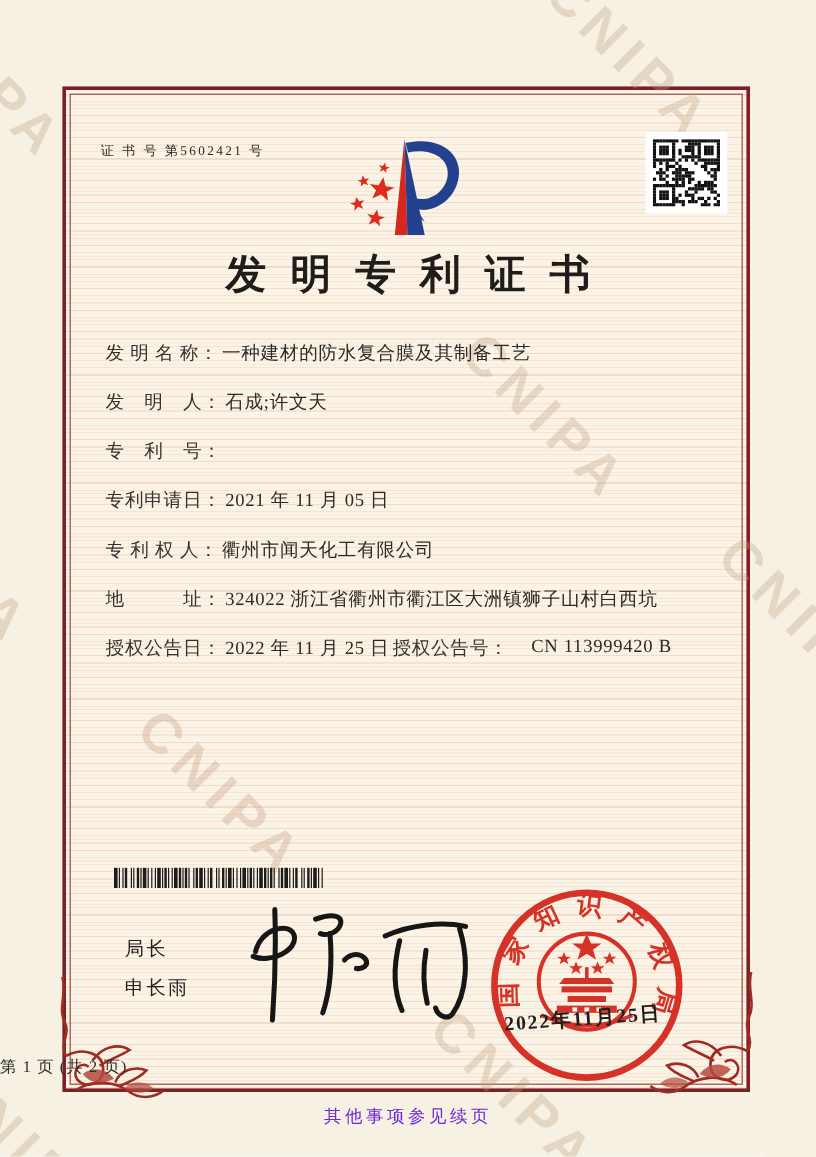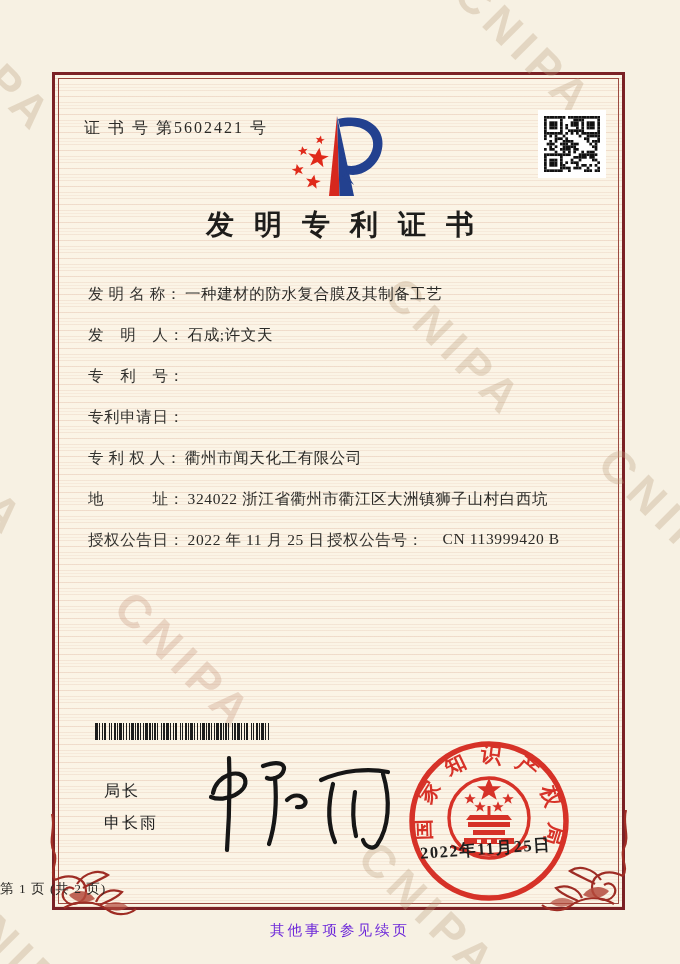--- a/index.html
+++ b/index.html
@@ -31,27 +31,27 @@
     position:absolute; left:52px; top:72px; width:573px; height:838px;
     box-sizing:border-box; border:3px solid #7b2125; z-index:0;
     background:
       repeating-linear-gradient(0deg, rgba(206,146,120,0.16) 0 1px, rgba(0,0,0,0) 1px 6px),
       repeating-linear-gradient(0deg, rgba(206,146,120,0.10) 0 1px, rgba(0,0,0,0) 1px 9px),
       #fbf4e6;
   }
   .frame-inner{position:absolute; inset:3px; border:1px solid #9c4a40;}
   .layer{position:absolute; z-index:2;}
   
-  .cert-no{left:84px; top:118px; font-size:16px; letter-spacing:2px;}
+  .cert-no{left:84px; top:118px; font-size:11px; letter-spacing:2px;}
   .logo{left:278px; top:96px;}
   .qr-box{left:538px; top:110px; width:68px; height:68px; background:#ffffff;}
   .qr-box svg{position:absolute; left:6px; top:6px;}
   .title{
     left:0; top:206px; width:680px; text-align:center;
-    font-size:28px; font-weight:bold; letter-spacing:20px; text-indent:20px;
+    font-size:34px; font-weight:bold; letter-spacing:20px; text-indent:20px;
     color:#1e1d1b;
   }
   
   .fields{left:88px; top:284px; width:512px;}
   .field-row{height:41px; display:flex; align-items:flex-start; font-size:15.5px; letter-spacing:0.6px; position:relative;}
   .field-label{flex:none; color:#33322f;}
   .field-value{margin-left:3px;}
   .pair2{position:absolute; left:239px; top:0; display:flex;gap:16px;}
   
   .legal{left:87px; top:559px; width:506px; font-size:15px; line-height:27px; text-align:justify;}
@@ -360,20 +360,21 @@
     </div>
     <div class="field-row">
       <span class="field-label">发　明　人：</span>
       <span class="field-value">石成;许文天</span>
     </div>
     <div class="field-row">
       <span class="field-label">专　利　号：</span>
     </div>
     <div class="field-row">
       <span class="field-label">专利申请日：</span>
+      <span class="field-value">2021 年 11 月 05 日</span>
     </div>
     <div class="field-row">
       <span class="field-label">专 利 权 人：</span>
       <span class="field-value">衢州市闻天化工有限公司</span>
     </div>
     <div class="field-row">
       <span class="field-label">地　　　址：</span>
       <span class="field-value">324022 浙江省衢州市衢江区大洲镇狮子山村白西坑</span>
     </div>
     <div class="field-row">

